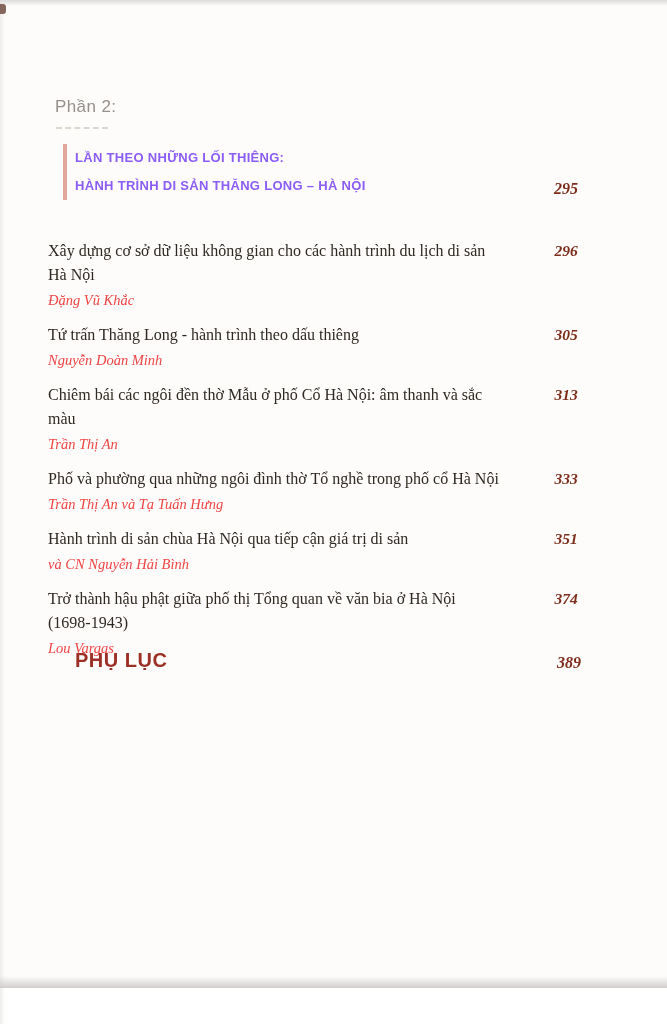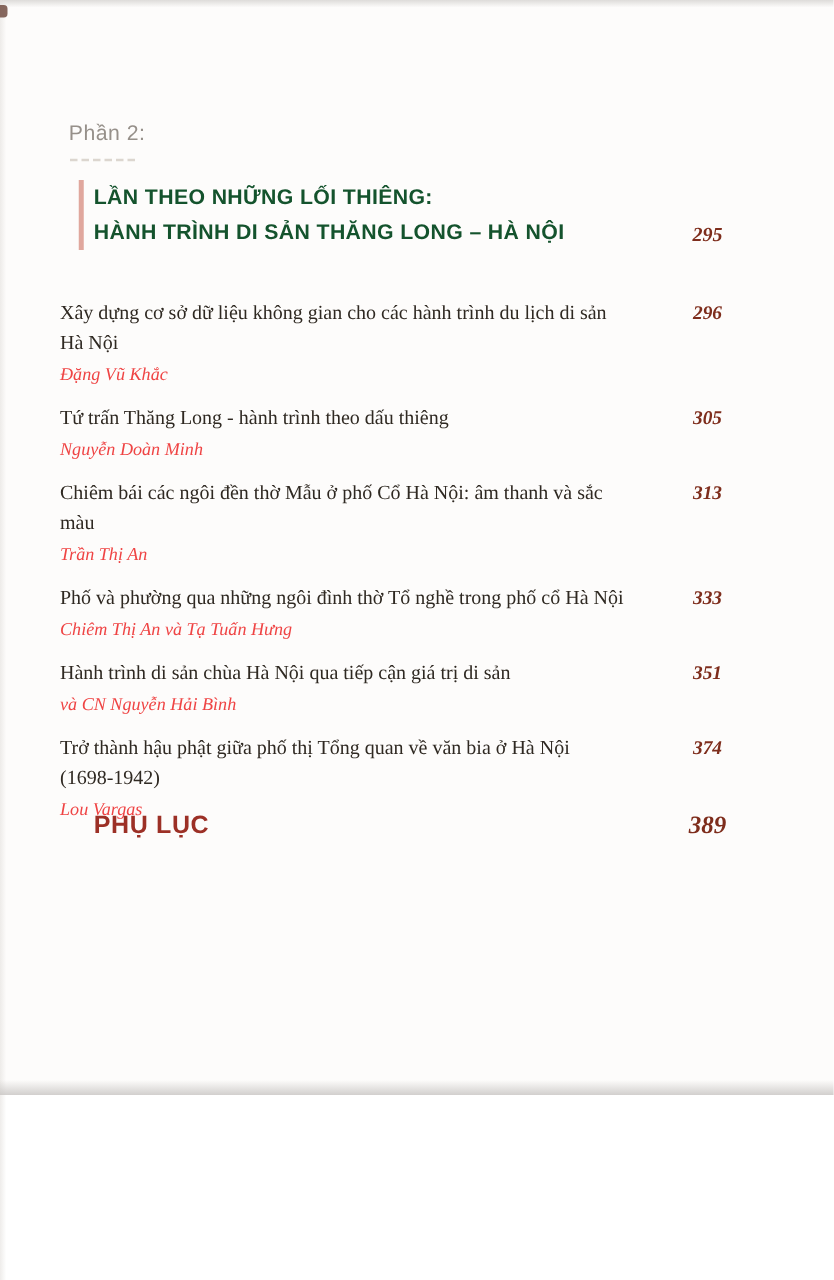--- a/index.html
+++ b/index.html
@@ -8,21 +8,21 @@
     width: 667px;
     height: 1024px;
     background: #ffffff;
     overflow: hidden;
     font-family: "Liberation Serif", serif;
   }
 
   .page {
     position: relative;
     width: 667px;
-    height: 876px;
+    height: 988px;
     background: #fdfcfb;
   }
 
   
   .edge-top {
     position: absolute; left: 0; top: 0; width: 667px; height: 6px;
     background: linear-gradient(to bottom, #d8d6d3, rgba(253,252,251,0));
     opacity: .85;
   }
   .edge-bottom {
@@ -56,23 +56,23 @@
   .section-header {
     position: absolute; left: 63px; top: 144px; right: 89px;
     display: flex; align-items: stretch;
   }
   .section-bar {
     width: 4px; background: #e0a79d; margin-right: 8px;
     flex: 0 0 4px;
   }
   .section-lines {
     font-family: "Liberation Sans", sans-serif;
-    font-weight: bold; font-size: 17px; line-height: 28px;
+    font-weight: bold; font-size: 13px; line-height: 28px;
     letter-spacing: .3px;
-    color: #14532d;
+    color: #8b5cf6;
     flex: 1 1 auto;
   }
   .section-page {
     align-self: flex-end;
     font-family: "Liberation Serif", serif;
     font-style: italic; font-weight: 600;
     font-size: 16px; color: #7e2d1c;
     margin-bottom: 2px;
   }
 
@@ -119,21 +119,21 @@
     font-family: "Liberation Sans", sans-serif;
     font-weight: bold; font-size: 20px; line-height: 28px;
     letter-spacing: .5px;
     color: #9c3026;
     flex: 1 1 auto;
   }
   .appendix-page {
     align-self: flex-end;
     font-family: "Liberation Serif", serif;
     font-style: italic; font-weight: 600;
-    font-size: 20px; color: #7e2d1c;
+    font-size: 16px; color: #7e2d1c;
     margin-bottom: 2px;
   }
 </style>
 </head>
 <body>
 
 <div class="page">
 
   <div class="edge-top"></div>
   <div class="edge-left"></div>
@@ -176,34 +176,34 @@
         <div class="entry-page">313</div>
       </div>
       <div class="entry-author">Trần Thị An</div>
     </div>
 
     <div class="entry">
       <div class="entry-row">
         <div class="entry-title">Phố và phường qua những ngôi đình thờ Tổ nghề trong phố cổ Hà Nội</div>
         <div class="entry-page">333</div>
       </div>
-      <div class="entry-author">Chiêm Thị An và Tạ Tuấn Hưng</div>
+      <div class="entry-author">Trần Thị An và Tạ Tuấn Hưng</div>
     </div>
 
     <div class="entry">
       <div class="entry-row">
         <div class="entry-title">Hành trình di sản chùa Hà Nội qua tiếp cận giá trị di sản</div>
         <div class="entry-page">351</div>
       </div>
       <div class="entry-author">và CN Nguyễn Hải Bình</div>
     </div>
 
     <div class="entry">
       <div class="entry-row">
-        <div class="entry-title">Trở thành hậu phật giữa phố thị Tổng quan về văn bia ở Hà Nội (1698-1942)</div>
+        <div class="entry-title">Trở thành hậu phật giữa phố thị Tổng quan về văn bia ở Hà Nội (1698-1943)</div>
         <div class="entry-page">374</div>
       </div>
       <div class="entry-author">Lou Vargas</div>
     </div>
 
   </div>
 
   <div class="appendix">
     <div class="appendix-bar"></div>
     <div class="appendix-label">PHỤ LỤC</div>

